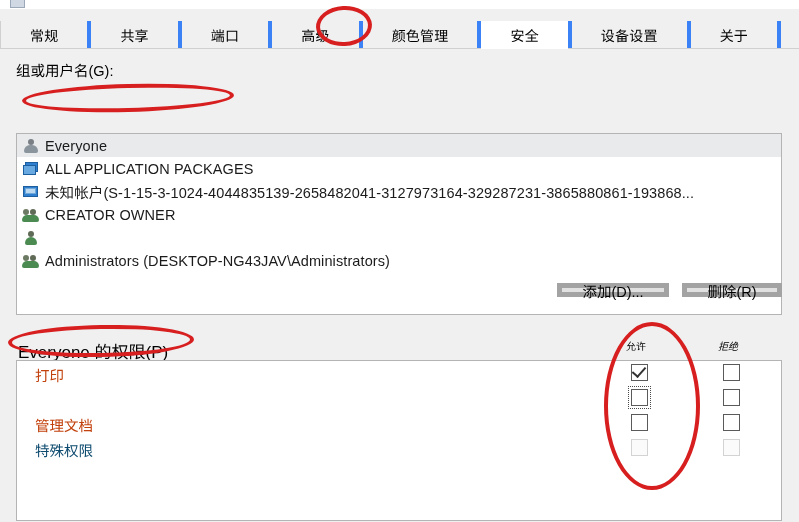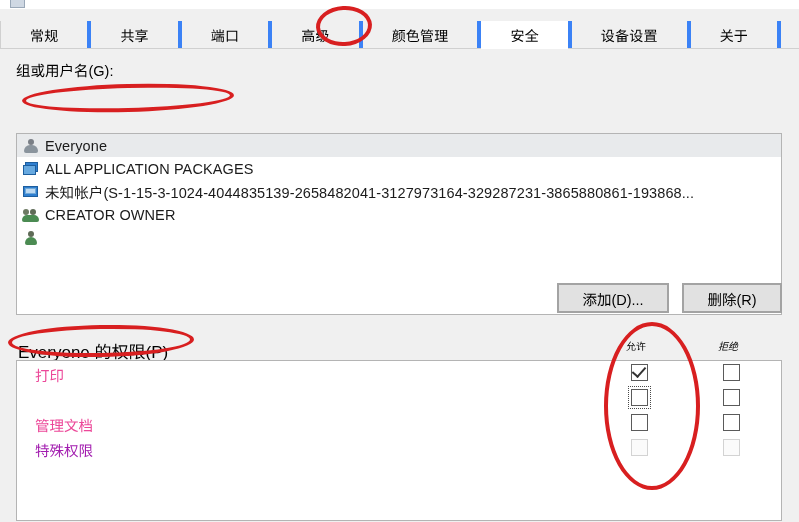--- a/index.html
+++ b/index.html
@@ -239,24 +239,24 @@
     left: 0px; top: 4px;
     width: 13px; height: 10px;
     background: #67a9e0;
     border: 1px solid #1d5e9e;
     box-sizing: border-box;
   }
 
   
   .btn {
     position: absolute;
-    height: 30px;
+    height: 14px;
     box-sizing: border-box;
     background: #e1e1e1;
-    border: 2px solid #a3a3a3;
+    border: 5px solid #a3a3a3;
     font-family: "Liberation Sans", "DejaVu Sans", sans-serif;
     font-size: 14.5px;
     color: #000;
     display: flex;
     align-items: center;
     justify-content: center;
     white-space: nowrap;
     cursor: default;
   }
   #btn-add { left: 557px; top: 274px; width: 112px; }
@@ -289,24 +289,24 @@
     overflow: hidden;
   }
   .permrow {
     position: relative;
     height: 25px;
   }
   .permrow-label {
     position: absolute;
     left: 18px; top: 3px;
     font-size: 14.5px;
-    color: #ec4899;
-    white-space: nowrap;
-  }
-  .permrow-label.disabled { color: #a21caf; }
+    color: #c2410c;
+    white-space: nowrap;
+  }
+  .permrow-label.disabled { color: #0c4a6e; }
 
   .cb {
     position: absolute;
     width: 17px; height: 17px;
     box-sizing: border-box;
     background: #ffffff;
     border: 1px solid #5a5a5a;
     top: 3px;
   }
   .cb.allow { left: 614px; }
@@ -387,20 +387,24 @@
         <span class="ricon monitor"></span>
         <span class="listrow-label">未知帐户(S-1-15-3-1024-4044835139-2658482041-3127973164-329287231-3865880861-193868...</span>
       </div>
       <div class="listrow">
         <span class="ricon group"></span>
         <span class="listrow-label">CREATOR OWNER</span>
       </div>
       <div class="listrow">
         <span class="ricon user"></span>
       </div>
+      <div class="listrow">
+        <span class="ricon group"></span>
+        <span class="listrow-label">Administrators (DESKTOP-NG43JAV\Administrators)</span>
+      </div>
     </div>
 
     <div class="btn" id="btn-add">添加(D)...</div>
     <div class="btn" id="btn-remove">删除(R)</div>
 
     <div class="perm-label">Everyone 的权限(P)</div>
     <div class="col-head" id="col-allow">允许</div>
     <div class="col-head" id="col-deny">拒绝</div>
 
     <div class="permbox">

